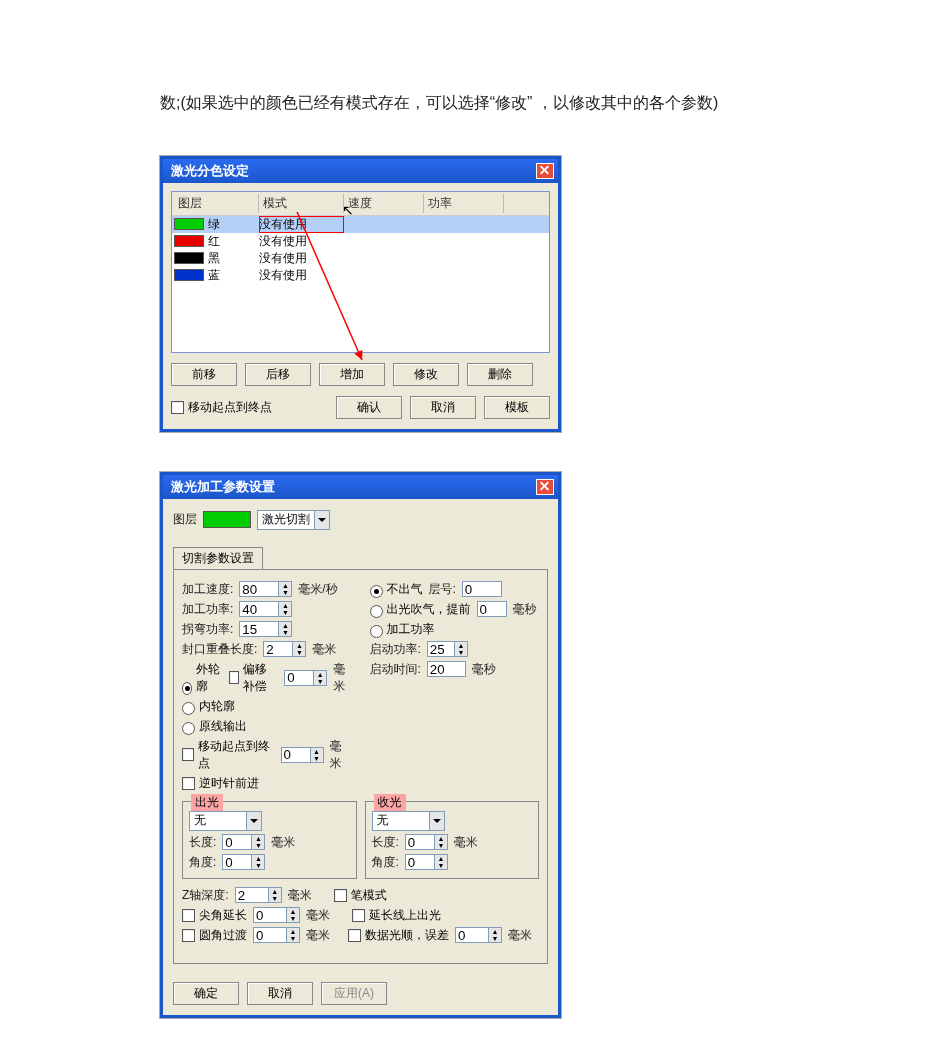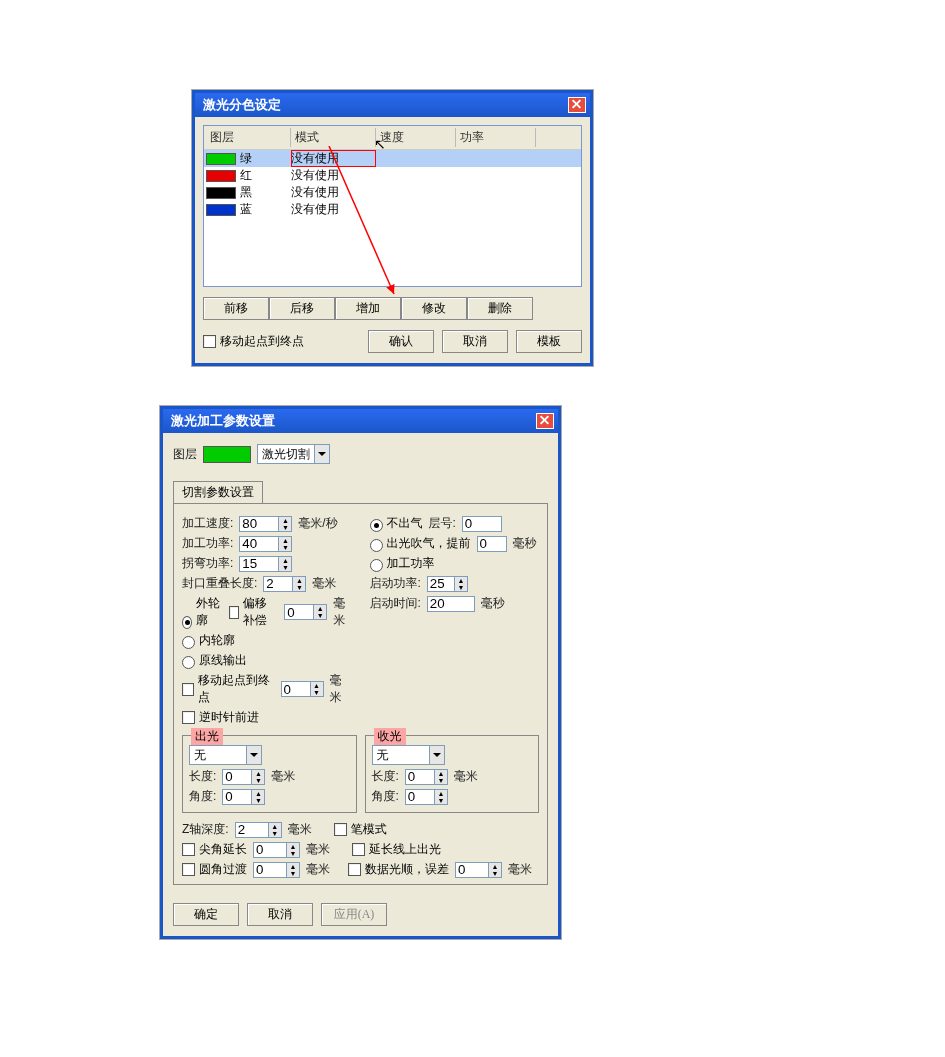--- a/index.html
+++ b/index.html
@@ -55,21 +55,21 @@
     width: 11px;
     height: 2px;
     background: #fff;
     transform: rotate(45deg);
   }
   .titlebar .ico-close::after { transform: rotate(-45deg); }
 
   .dlg-body { padding: 8px 8px 10px 8px; }
 
   
-  .d1 { width: 395px; margin-left: 32px; }
+  .d1 { width: 395px; }
   .listbox {
     background: #fff;
     border: 1px solid #7a96d1;
     height: 160px;
     position: relative;
   }
   .list-header {
     display: grid;
     grid-template-columns: 85px 85px 80px 80px;
     padding: 2px 2px;
@@ -110,23 +110,24 @@
   .btn {
     min-width: 52px;
     padding: 2px 6px;
     background: #ece9d8;
     border: 1px solid #888;
     box-shadow: inset 1px 1px 0 #fff;
     text-align: center;
     cursor: pointer;
     font-size: 12px;
   }
-  .btn.disabled { color:#888;font-family:Liberation Serif, serif; }
+  .btn.disabled { color:#888; }
   .btnrow {
     display: flex;
+    gap: 8px;
     margin-top: 10px;
   }
   .bottomrow {
     display: flex;
     align-items: center;
     justify-content: space-between;
     margin-top: 10px;
   }
   .chk {
     display: inline-flex;
@@ -210,21 +211,21 @@
   .tabstrip .tab {
     padding:2px 8px;
     border:1px solid #888;
     border-bottom:none;
     background:#ece9d8;
     margin-right:2px;
   }
   .panel {
     border:1px solid #888;
     border-top:none;
-    padding:8px 8px 3px 8px;
+    padding:8px 8px 16px 8px;
   }
   .two-col { display:flex; gap:18px; }
   .col { flex:1; }
   .radio {
     display:inline-flex;
     align-items:flex-end;
     gap:4px;
   }
   .radio-dot {
     width:11px;height:11px;border:1px solid #555;border-radius:50%;background:#fff;display:flex;align-items:center;justify-content:center;
@@ -250,20 +251,21 @@
   .footer-btns {
     display:flex;
     gap:8px;
     margin-top:18px;
   }
 </style>
 </head>
 <body>
 
 <div class="page">
+  <div class="intro">数;(如果选中的颜色已经有模式存在，可以选择“修改” ，以修改其中的各个参数)</div>
 
   <div class="dialog d1">
     <div class="titlebar">
       <span>激光分色设定</span>
       <span class="ico-close"></span>
     </div>
     <div class="dlg-body">
       <div class="listbox">
         <div class="list-header">
           <div>图层</div>
@@ -487,21 +489,21 @@
               <span class="spin">
                   <input class="input" style="width: 28px;" value="25">
                   <span class="spin-btns">
                     <div>▲</div>
                     <div>▼</div>
                   </span>
                 </span>
             </div>
             <div class="row">
               <span class="lbl">启动时间:</span>
-              <input class="input" style="width: 48px;" value="20">
+              <input class="input" style="width: 39px;" value="20">
               <span class="lbl">毫秒</span>
             </div>
           </div>
         </div>
 
         <div class="groups-row">
           <div class="group-frame">
             <span class="gtitle">出光</span>
             <div class="row">
               <span class="dropdown">

